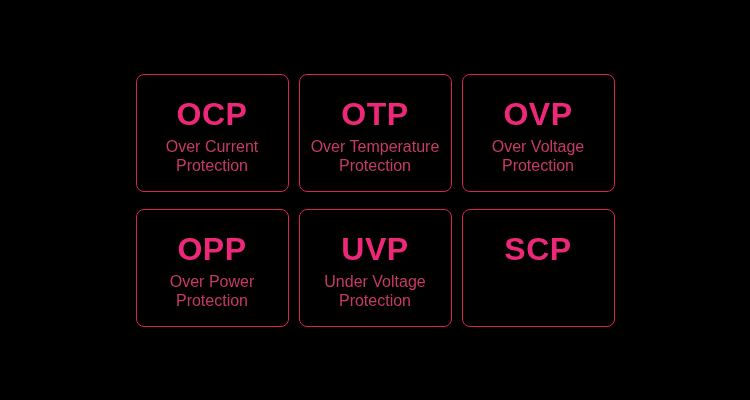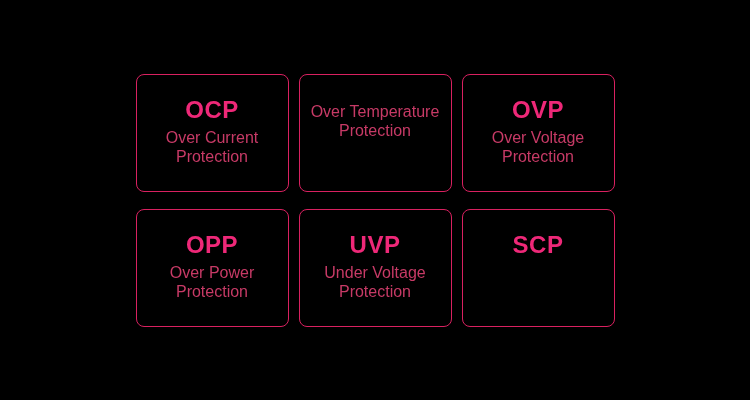--- a/index.html
+++ b/index.html
@@ -35,21 +35,21 @@
     height: 118px;
     border: 1.5px solid var(--color-border);
     border-radius: 8px;
     background: transparent;
     display: flex;
     flex-direction: column;
     align-items: center;
     padding: 22px 4px 0 4px;
   }
   .acronym {
-    font-size: 24px;
+    font-size: 32px;
     font-weight: bold;
     line-height: 1.1;
     letter-spacing: 0.5px;
     color: var(--color-title);
   }
   .subtitle {
     margin-top: 5px;
     font-size: 16px;
     line-height: 19px;
     text-align: center;
@@ -61,20 +61,21 @@
 <body>
 
 <div class="grid">
 
   <div class="card">
     <div class="acronym">OCP</div>
     <div class="subtitle">Over Current Protection</div>
   </div>
 
   <div class="card">
+    <div class="acronym">OTP</div>
     <div class="subtitle">Over Temperature
 Protection</div>
   </div>
 
   <div class="card">
     <div class="acronym">OVP</div>
     <div class="subtitle">Over Voltage Protection</div>
   </div>
 
   <div class="card">

